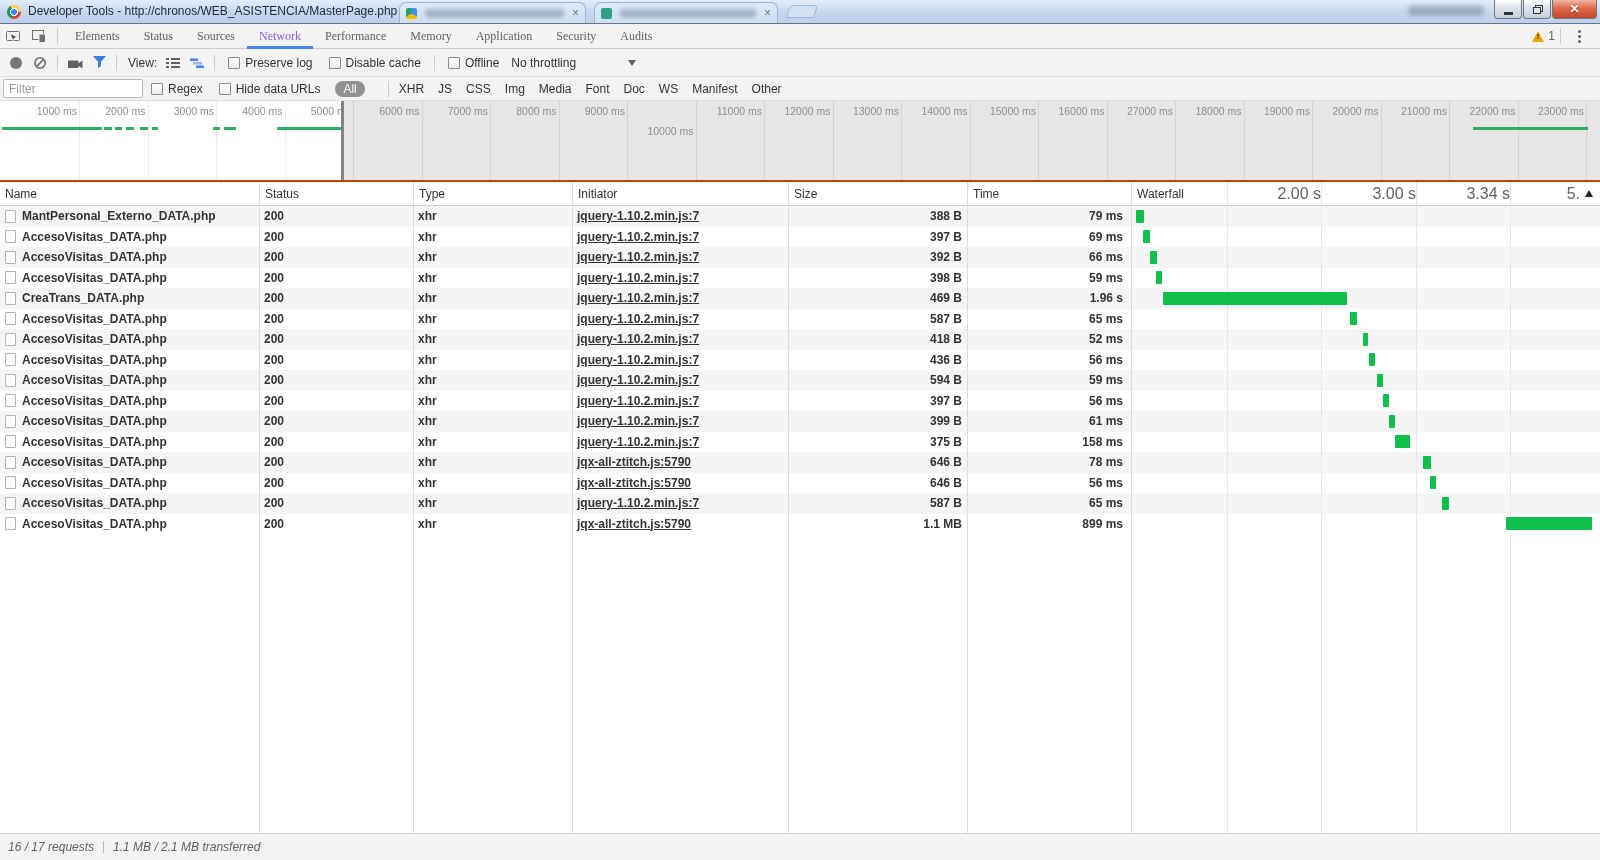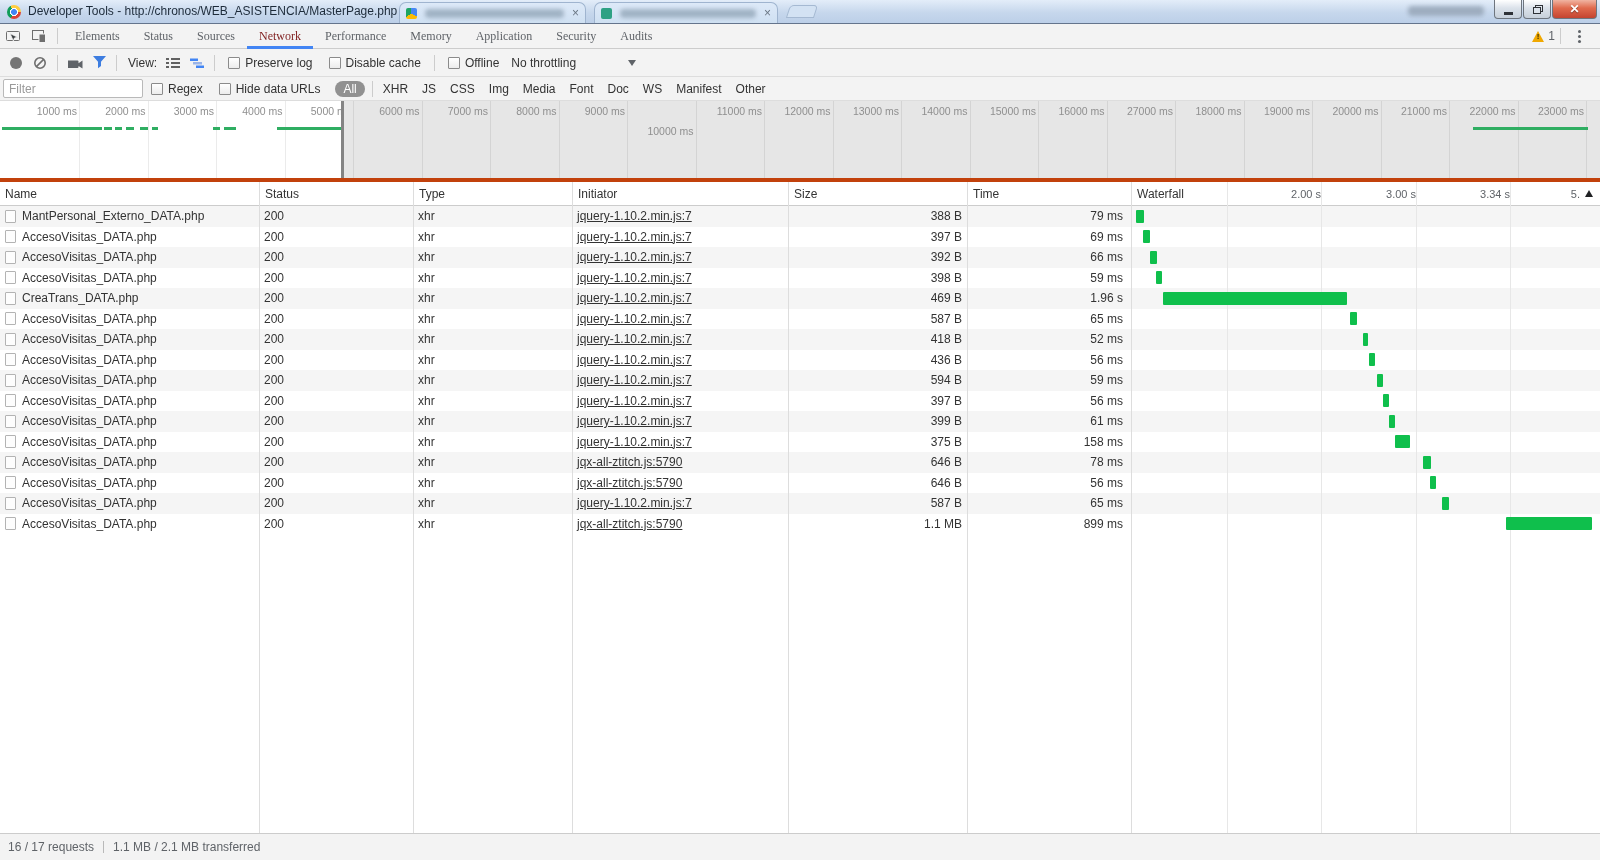--- a/index.html
+++ b/index.html
@@ -37,21 +37,21 @@
   .glyph-max::before{content:"";position:absolute;left:2px;top:0;width:6px;height:5px;border:1px solid #2f3237;background:transparent;}
   .glyph-max::after{content:"";position:absolute;left:0;top:2px;width:6px;height:5px;border:1px solid #2f3237;background:#dbe2ea;}
   .glyph-x{color:#fff;font-size:12px;font-weight:bold;text-shadow:0 1px 1px rgba(0,0,0,.4);}
 
   
   .tabbar{position:absolute;left:0;top:24px;width:1600px;height:25px;background:#f3f3f3;
     border-bottom:1px solid #ccc;display:flex;align-items:center;}
   .icobtn{width:26px;height:24px;display:flex;align-items:center;justify-content:center;flex:none;}
   .vsep{width:1px;height:16px;background:#ccc;margin:0 5px;flex:none;}
   .dtab{padding:0 12px;height:25px;line-height:25px;color:#5f6368;cursor:default;flex:none;position:relative;}
-  .dtab.active{color:#7f1d1d;}
+  .dtab.active{color:#8b5cf6;}
   .dtab.active::after{content:"";position:absolute;left:0;right:0;bottom:0;height:3px;background:var(--accent,#4285f4);}
   .tabbar-right{margin-left:auto;display:flex;align-items:center;padding-right:8px;}
   .warn-tri{position:relative;width:0;height:0;border-left:6px solid transparent;border-right:6px solid transparent;
     border-bottom:11px solid #f0a800;margin-right:4px;}
   .warn-tri::after{content:"!";position:absolute;left:-1.5px;top:1px;font-size:8px;font-weight:bold;color:#3a2b00;}
   .warn-count{color:#5f6368;}
   .kebab{width:3px;height:3px;border-radius:50%;background:#5f6368;box-shadow:0 5px 0 #5f6368,0 10px 0 #5f6368;margin:-10px 6px 0 6px;}
 
   
   .toolbar{position:absolute;left:0;top:49px;width:1600px;height:28px;background:#f3f3f3;
@@ -66,59 +66,59 @@
     border-top:6px solid #5f6368;margin-left:52px;}
 
   
   .filterbar{position:absolute;left:0;top:77px;width:1600px;height:24px;background:#f3f3f3;
     border-bottom:1px solid #ddd;display:flex;align-items:center;padding-left:3px;}
   .filter-input{width:140px;height:19px;border:1px solid #b9b9b9;border-radius:2px;padding:0 5px;
     font-family:"Liberation Sans",sans-serif;font-size:12px;color:#333;background:#fff;}
   .filter-input::placeholder{color:#9a9a9a;}
   .pills{display:flex;align-items:center;}
   .pill{color:#333;margin:0 7px;cursor:default;flex:none;}
-  .pill.active{background:#919191;color:#fff;border-radius:9px;padding:1px 8px;margin:0 4px 0 7px;}
+  .pill.active{background:#919191;color:#fff;border-radius:9px;padding:1px 8px;margin:0 20px 0 7px;}
   .pillsep{margin:0 3px;}
 
   
-  .overview{position:absolute;left:0;top:101px;width:1600px;height:81px;background:#fff;border-bottom:4px solid #c2410c;}
+  .overview{position:absolute;left:0;top:101px;width:1600px;height:81px;background:#fff;border-bottom:2px solid #c2410c;}
   .ovregion{position:absolute;top:0;bottom:0;overflow:hidden;}
   .ovwhite{left:0;background:#fff;}
   .ovgray{right:0;background:#e6e6e6;}
   .ovtick{position:absolute;top:4px;font-size:10.5px;color:#8f8f8f;white-space:nowrap;transform:translateX(-100%);}
   .ovline{position:absolute;top:0;bottom:0;width:1px;background:rgba(0,0,0,0.08);}
   .ovseg{position:absolute;top:26px;height:3px;background:var(--ovgreen,#2fae62);}
   .ovhandle{position:absolute;top:0;bottom:0;width:3px;background:#848484;z-index:2;}
 
   
   .tablewrap{position:absolute;left:0;top:182px;width:1600px;height:651px;background:#fff;}
   .thead{display:grid;height:24px;border-bottom:1px solid #ccc;background:#fff;}
   .th{position:relative;display:flex;align-items:center;padding-left:6px;color:#333;overflow:hidden;}
   .th:first-child{padding-left:5px;}
-  .wflab{position:absolute;top:0;line-height:24px;color:#5f6368;font-size:11px;}
+  .wflab{position:absolute;top:0;line-height:24px;color:#5f6368;font-size:16px;}
   .sorttri{position:absolute;right:7px;top:8px;width:0;height:0;border-left:4px solid transparent;
     border-right:4px solid transparent;border-bottom:7px solid #202124;}
   .tbody{position:relative;}
-  .trow{display:grid;height:20.5px;line-height:20.5px;background:#fff;}
+  .trow{display:grid;height:20.5px;line-height:20.5px;background:#fff;font-weight:bold;}
   .trow.odd{background:#f5f5f5;}
   .td{padding-left:5px;white-space:nowrap;overflow:hidden;color:#333;}
   .td-name{padding-left:22px;position:relative;}
   .docicon{position:absolute;left:5px;top:3.5px;width:11px;height:13px;border:1px solid #b3b3b3;border-radius:1px;background:#fdfdfd;}
   .ilink{text-decoration:underline;color:#333;cursor:pointer;}
   .td-r{text-align:right;padding-right:5px;}
   .td-time{padding-right:8px;}
   .td-wf{position:relative;padding:0;}
   .wfbar{position:absolute;top:3.5px;height:13px;background:var(--green,#0fbf4c);border-radius:1px;z-index:2;}
   .overlay{position:absolute;inset:0;pointer-events:none;z-index:1;}
   .colline{position:absolute;top:0;bottom:0;width:1px;background:#ddd;}
   .wfline{position:absolute;top:0;bottom:0;width:1px;background:#e7e7e7;}
 
   
   .statusbar{position:absolute;left:0;bottom:0;width:1600px;height:27px;background:#f3f3f3;
-    border-top:1px solid #ccc;display:flex;align-items:center;padding-left:8px;color:#5f6368;}
+    border-top:1px solid #ccc;display:flex;align-items:center;padding-left:8px;color:#5f6368;font-style:italic;}
   .st-sep{width:1px;height:12px;background:#b9b9b9;margin:0 9px;}
 
   svg{display:block;}
 </style>
 </head>
 <body>
 
 <div class="app">
 
   <div class="titlebar">

